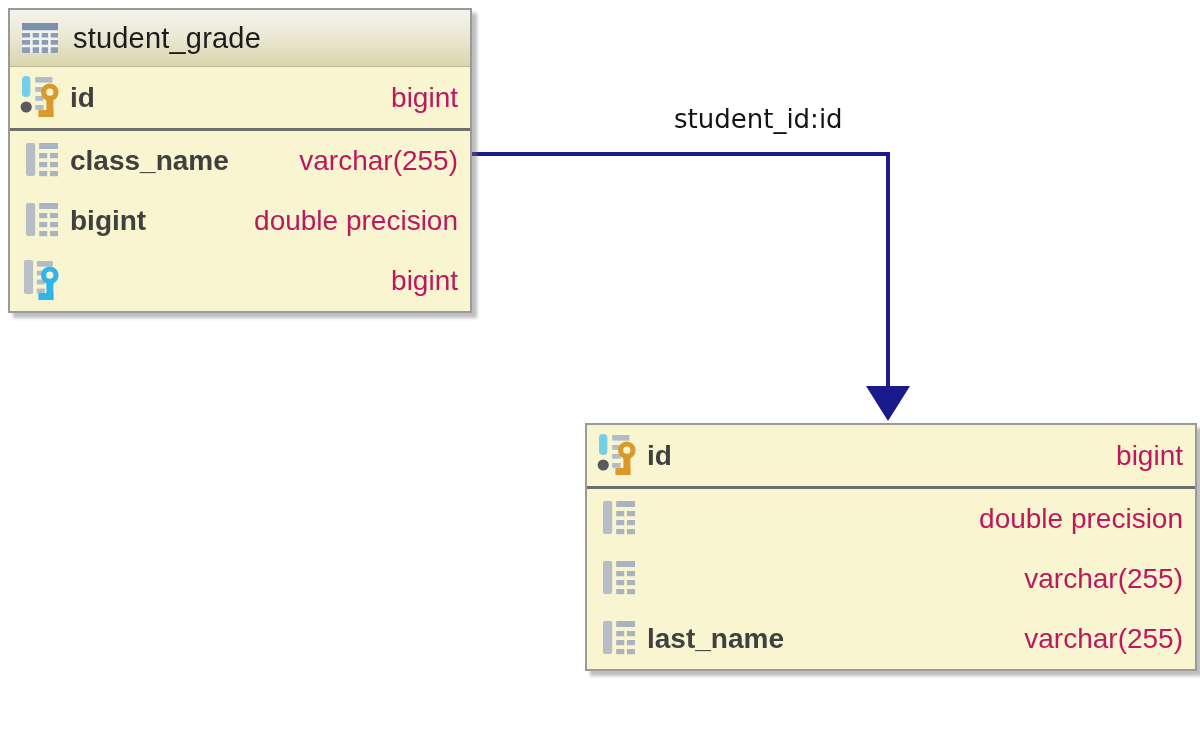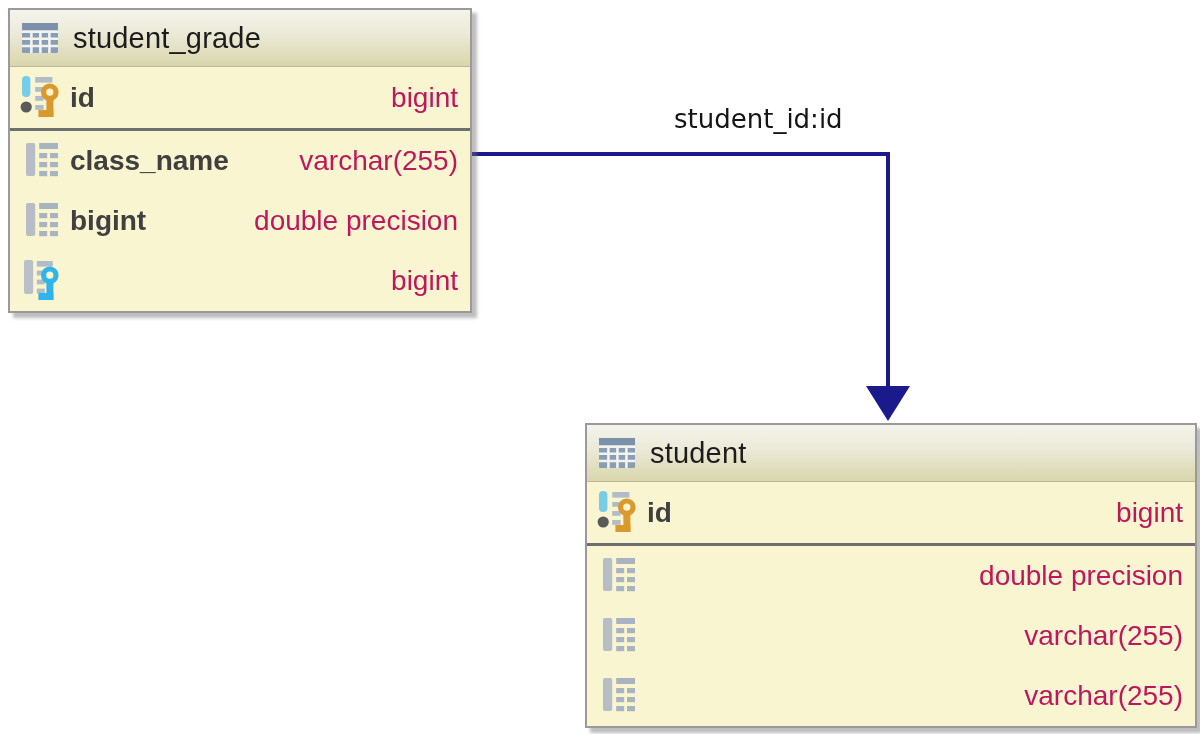--- a/index.html
+++ b/index.html
@@ -197,26 +197,20 @@
 
     <div class="row">
       <svg class="ic ic-col" viewBox="0 0 22 23">
           <use href="#def-fk-icon"></use>
         </svg>
       <span class="c-type">bigint</span>
     </div>
   </section>
 
   <section class="etable" style="left:585px; top:423px; width:612px;">
-    <header class="t-header">
-      <svg class="ic ic-table" viewBox="0 0 20 20">
-          <use href="#def-table-icon"></use>
-        </svg>
-      <span class="t-name">student</span>
-    </header>
 
     <div class="row key-row">
       <svg class="ic ic-col" viewBox="0 0 22 23">
           <use href="#def-pk-icon"></use>
         </svg>
       <span class="c-name">id</span>
       <span class="c-type">bigint</span>
     </div>
 
     <div class="sep-strong"></div>
@@ -232,17 +226,18 @@
       <svg class="ic ic-col" viewBox="0 0 22 23">
           <use href="#def-column-icon"></use>
         </svg>
       <span class="c-type">varchar(255)</span>
     </div>
 
     <div class="row">
       <svg class="ic ic-col" viewBox="0 0 22 23">
           <use href="#def-column-icon"></use>
         </svg>
+      <span class="c-name">last_name</span>
       <span class="c-type">varchar(255)</span>
     </div>
   </section>
 
 </div>
 
 </body></html>

